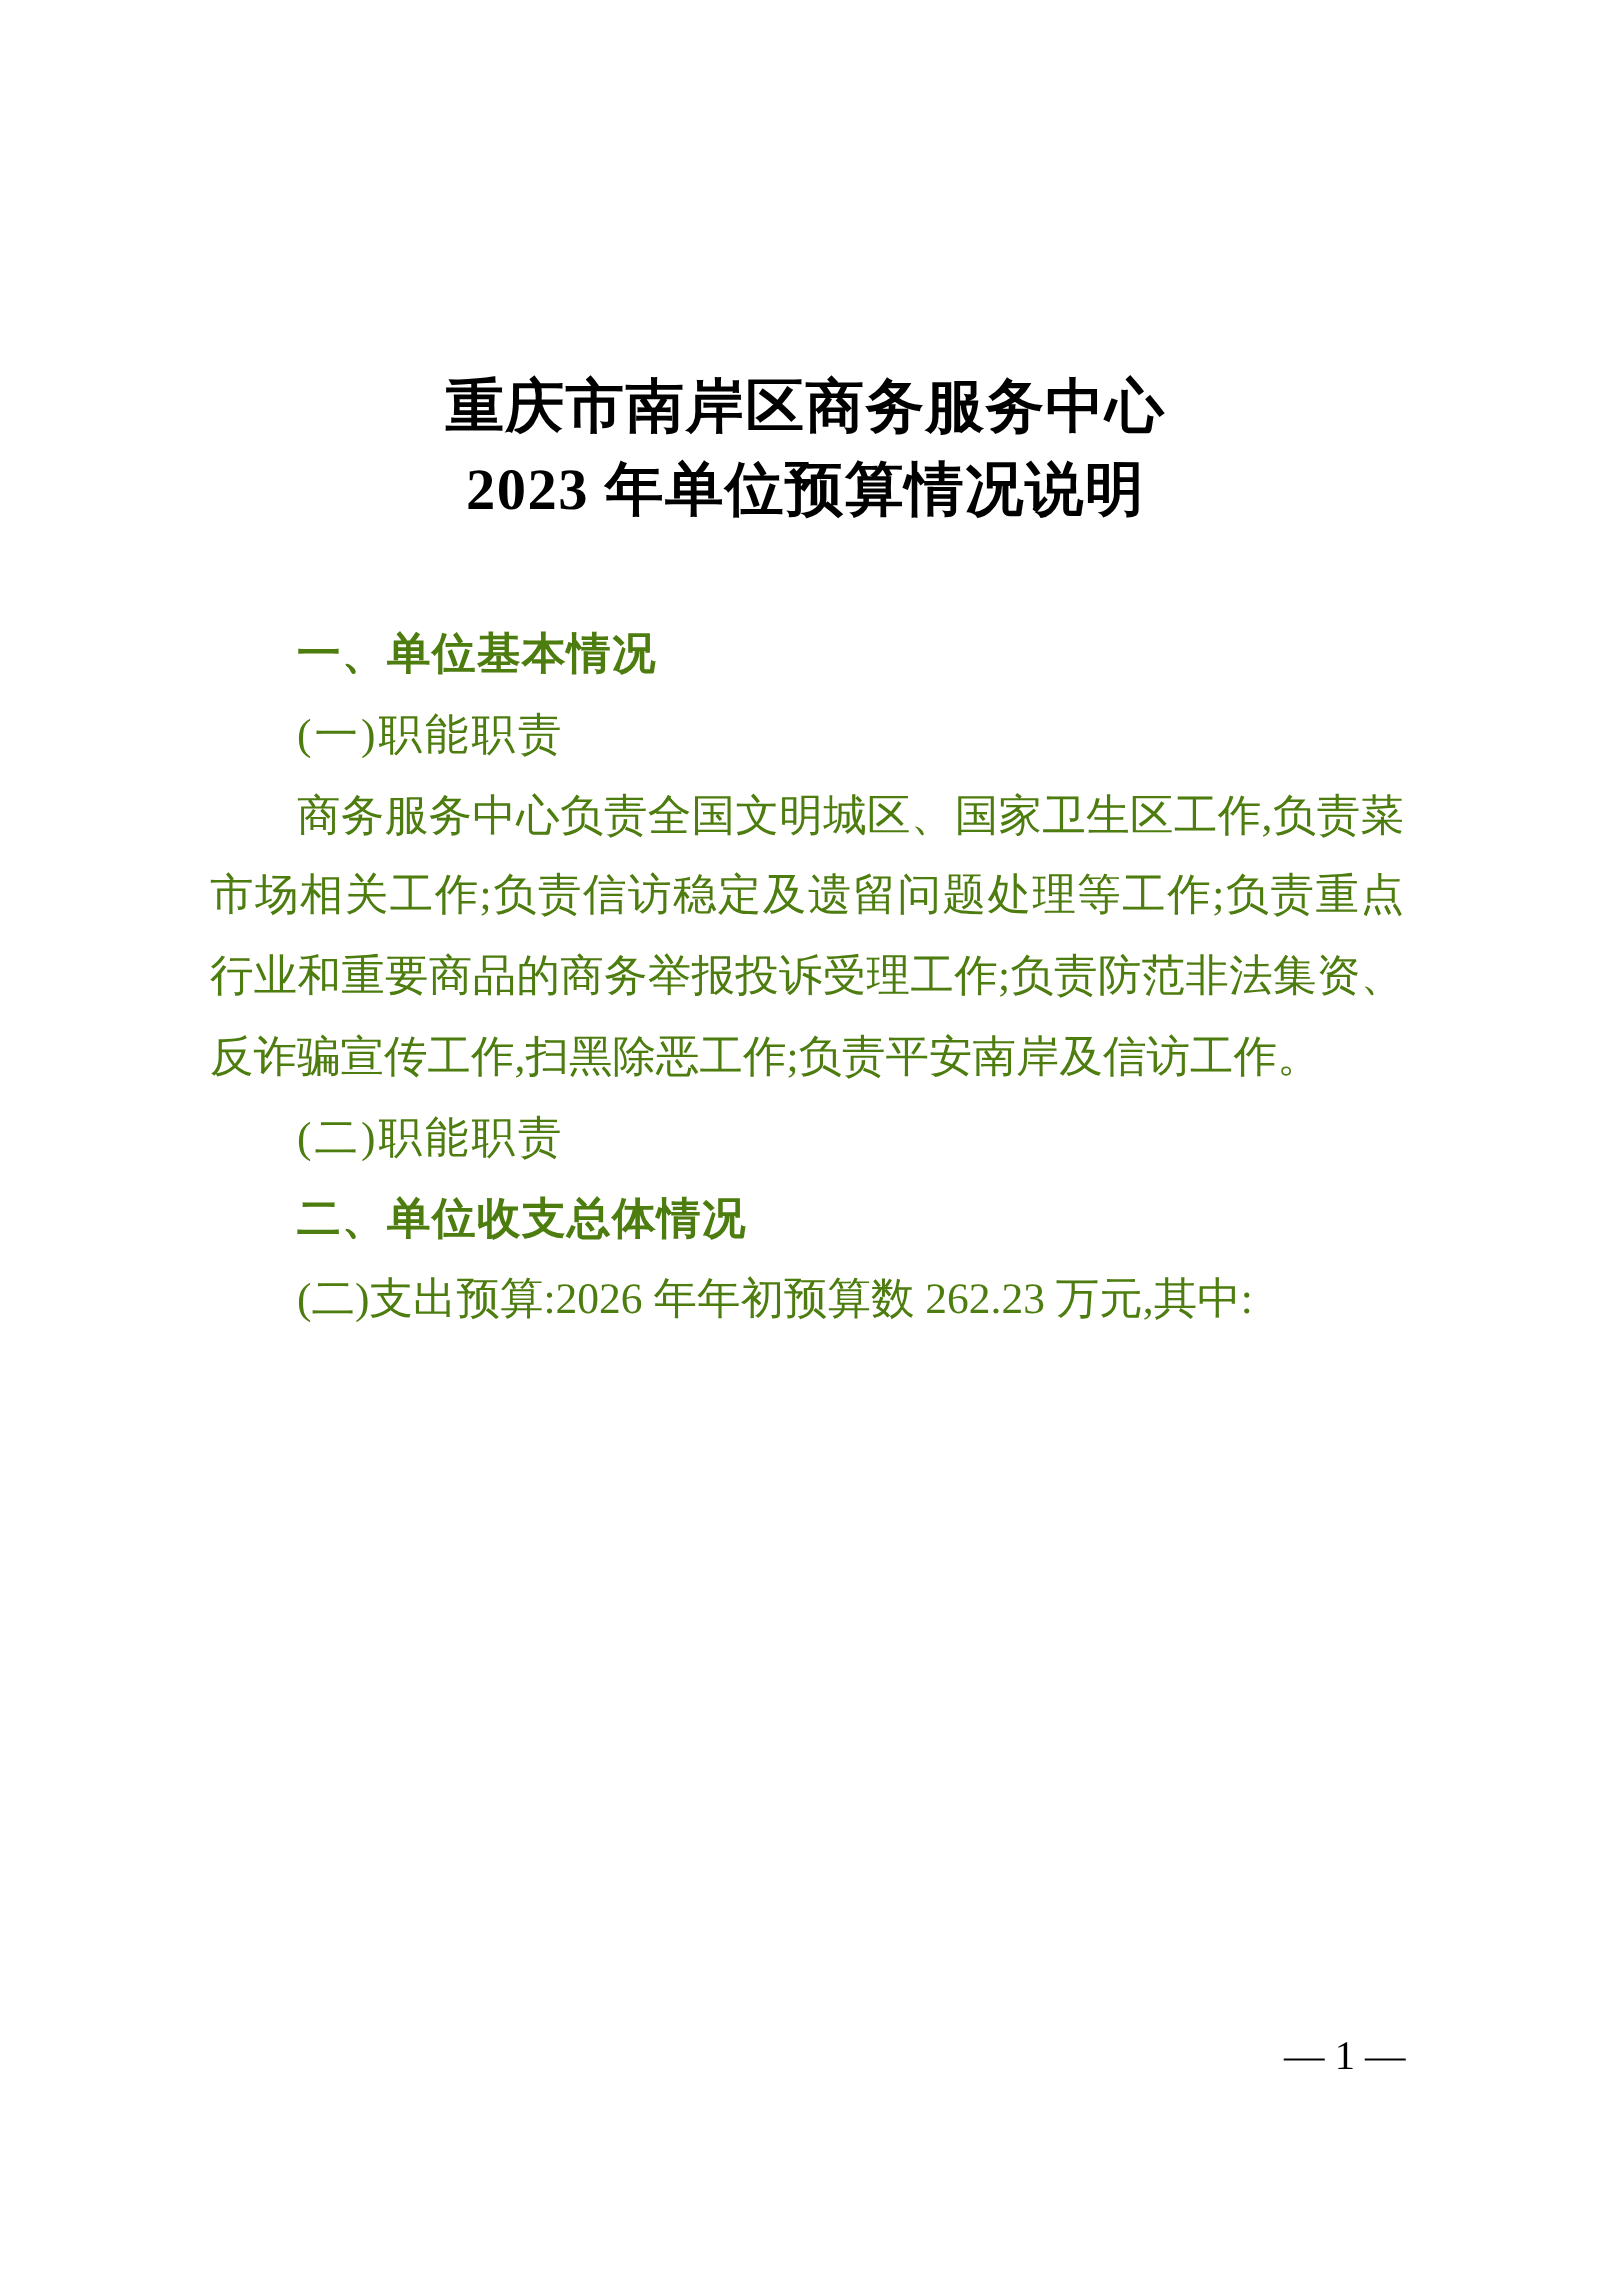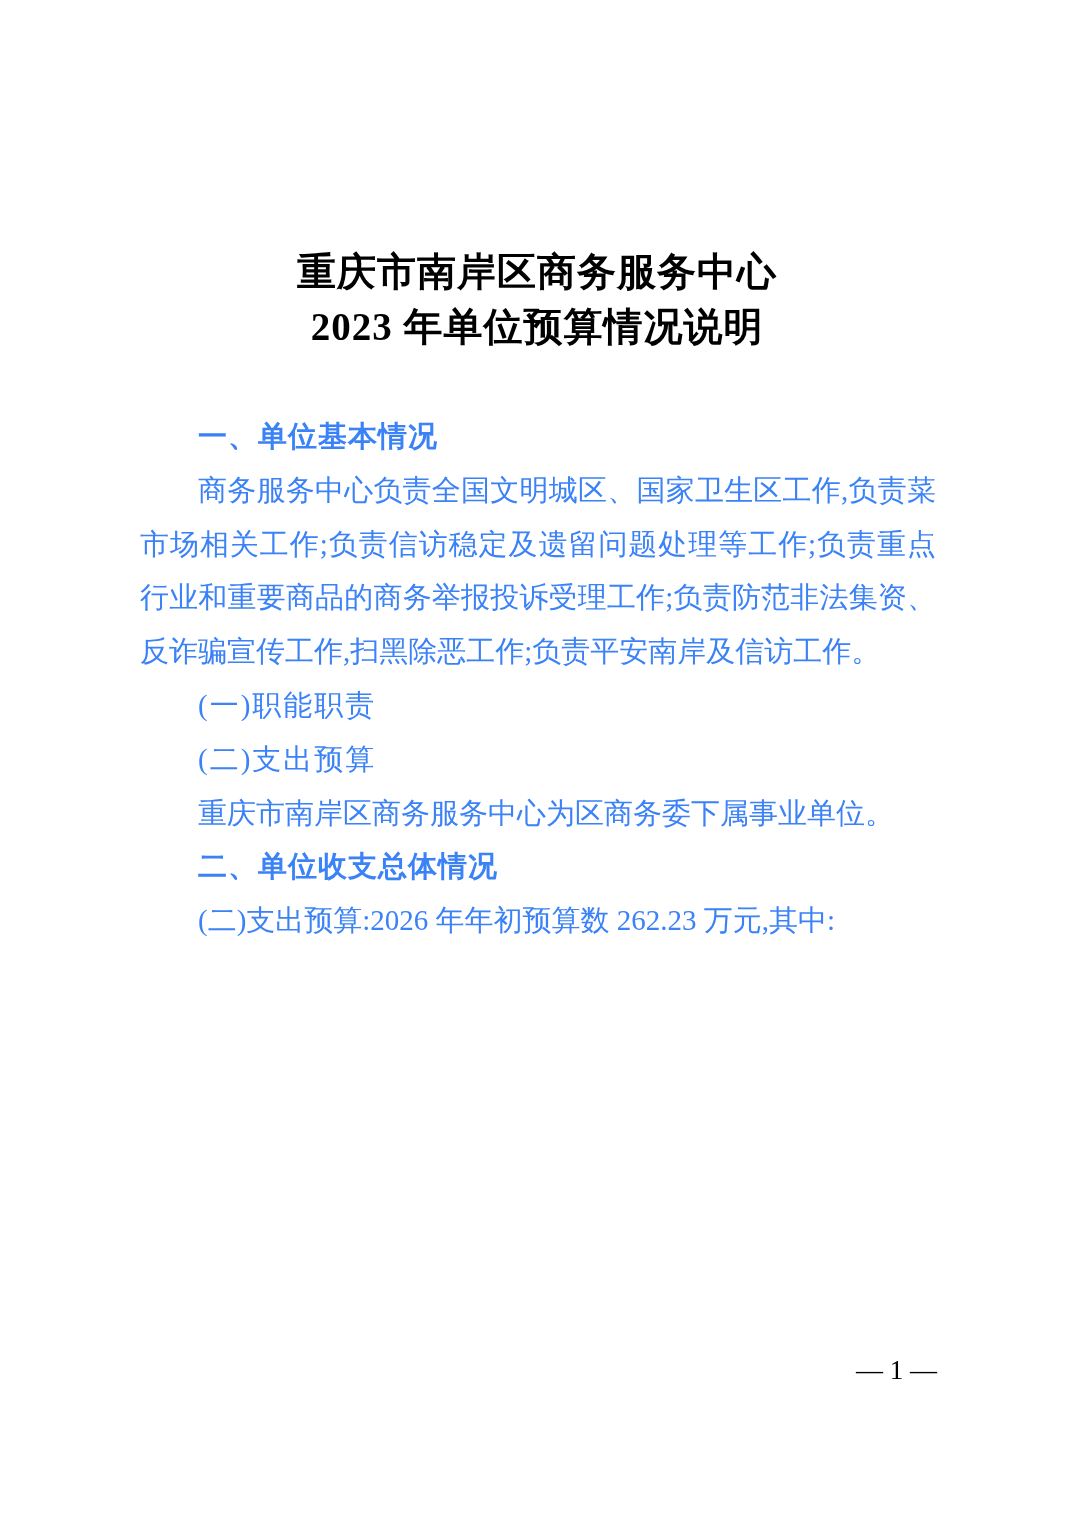--- a/index.html
+++ b/index.html
@@ -32,21 +32,21 @@
     letter-spacing: 1px;
     color: #000000;
   }
   .content {
     position: absolute;
     top: 410px;
     left: 140px;
     width: 796px;
     font-size: 29px;
     line-height: 53.8px;
-    color: #3b82f6;
+    color: #4d7c0f;
   }
   .blk { margin: 0; }
   .blk-heading {
     font-family: "Liberation Sans", sans-serif;
     font-weight: bold;
     font-size: 29px;
     text-indent: 2em;
     letter-spacing: 1px;
   }
   .blk-subheading {
@@ -77,23 +77,22 @@
 
 <div class="page">
 
   <div class="title-block">
     <div>重庆市南岸区商务服务中心</div>
     <div>2023 年单位预算情况说明</div>
   </div>
 
   <div class="content" id="doc-body">
       <p class="blk blk-heading">一、单位基本情况</p>
+      <p class="blk blk-subheading">(一)职能职责</p>
       <p class="blk blk-body">商务服务中心负责全国文明城区、国家卫生区工作,负责菜市场相关工作;负责信访稳定及遗留问题处理等工作;负责重点行业和重要商品的商务举报投诉受理工作;负责防范非法集资、反诈骗宣传工作,扫黑除恶工作;负责平安南岸及信访工作。</p>
-      <p class="blk blk-subheading">(一)职能职责</p>
-      <p class="blk blk-subheading">(二)支出预算</p>
-      <p class="blk blk-body">重庆市南岸区商务服务中心为区商务委下属事业单位。</p>
+      <p class="blk blk-subheading">(二)职能职责</p>
       <p class="blk blk-heading">二、单位收支总体情况</p>
       <p class="blk blk-body">(二)支出预算:2026 年年初预算数 262.23 万元,其中:</p>
     </div>
 
   <div class="page-number">— 1 —</div>
 
 </div>
 
 </body></html>

